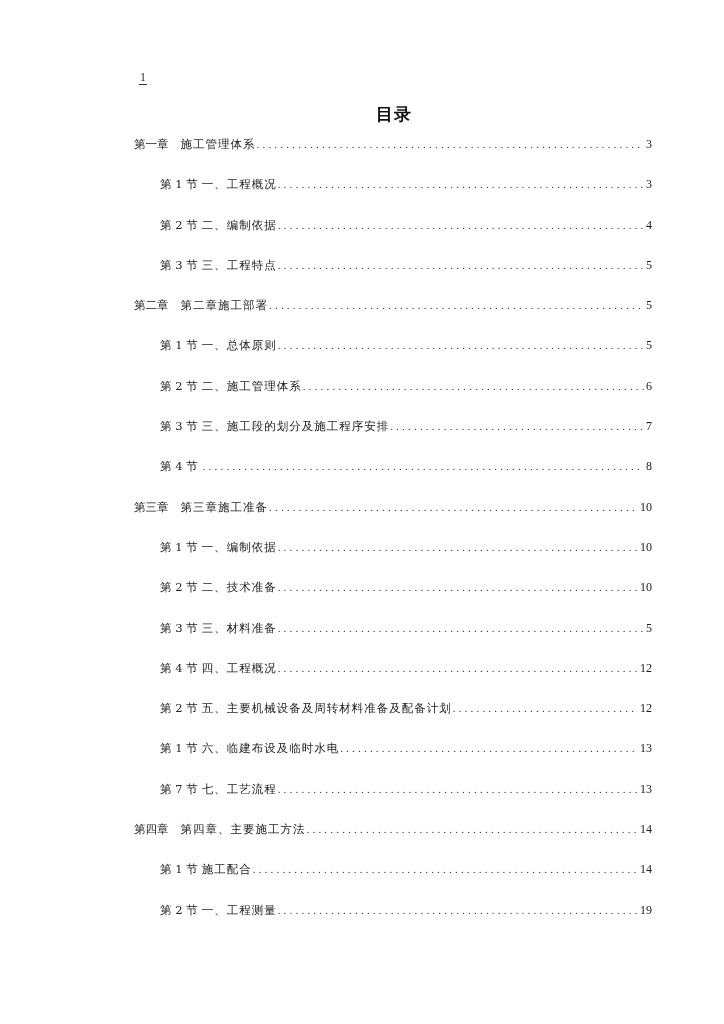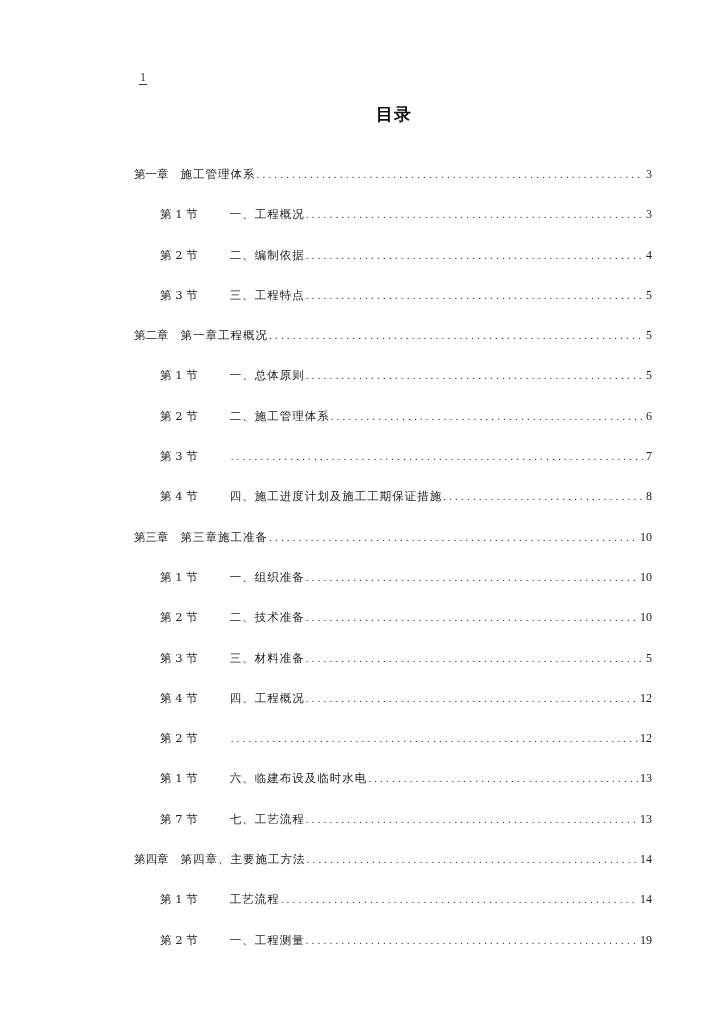--- a/index.html
+++ b/index.html
@@ -34,38 +34,38 @@
       text-align: center;
       font-size: 17px;
       font-weight: bold;
       font-family: "DejaVu Sans", sans-serif;
       color: #111;
       letter-spacing: 1px;
     }
     .toc {
       position: absolute;
       left: 134px;
-      top: 164px;
+      top: 134px;
       width: 518px;
     }
     .toc-row {
       display: flex;
       align-items: baseline;
       height: 40.3px;
       font-size: 11.5px;
       line-height: 20px;
       color: #222;
       white-space: nowrap;
     }
     .toc-row.level-2 {
       padding-left: 26px;
     }
     .toc-num {
       flex: 0 0 auto;
-      margin-right: 32px;
+      margin-right: 4px;
     }
     .toc-row.level-1 .toc-num {
       margin-right: 12px;
     }
     .toc-text {
       flex: 0 0 auto;
       letter-spacing: 1px;
     }
     .toc-leader {
       flex: 1 1 auto;
@@ -112,56 +112,56 @@
     <span class="toc-page">4</span>
   </div>
       <div class="toc-row level-2">
     <span class="toc-num">第 3 节</span>
     <span class="toc-text">三、工程特点</span>
     <span class="toc-leader"></span>
     <span class="toc-page">5</span>
   </div>
       <div class="toc-row level-1">
     <span class="toc-num">第二章</span>
-    <span class="toc-text">第一章工程概况</span>
+    <span class="toc-text">第二章施工部署</span>
     <span class="toc-leader"></span>
     <span class="toc-page">5</span>
   </div>
       <div class="toc-row level-2">
     <span class="toc-num">第 1 节</span>
     <span class="toc-text">一、总体原则</span>
     <span class="toc-leader"></span>
     <span class="toc-page">5</span>
   </div>
       <div class="toc-row level-2">
     <span class="toc-num">第 2 节</span>
     <span class="toc-text">二、施工管理体系</span>
     <span class="toc-leader"></span>
     <span class="toc-page">6</span>
   </div>
       <div class="toc-row level-2">
     <span class="toc-num">第 3 节</span>
+    <span class="toc-text">三、施工段的划分及施工程序安排</span>
     <span class="toc-leader"></span>
     <span class="toc-page">7</span>
   </div>
       <div class="toc-row level-2">
     <span class="toc-num">第 4 节</span>
-    <span class="toc-text">四、施工进度计划及施工工期保证措施</span>
     <span class="toc-leader"></span>
     <span class="toc-page">8</span>
   </div>
       <div class="toc-row level-1">
     <span class="toc-num">第三章</span>
     <span class="toc-text">第三章施工准备</span>
     <span class="toc-leader"></span>
     <span class="toc-page">10</span>
   </div>
       <div class="toc-row level-2">
     <span class="toc-num">第 1 节</span>
-    <span class="toc-text">一、组织准备</span>
+    <span class="toc-text">一、编制依据</span>
     <span class="toc-leader"></span>
     <span class="toc-page">10</span>
   </div>
       <div class="toc-row level-2">
     <span class="toc-num">第 2 节</span>
     <span class="toc-text">二、技术准备</span>
     <span class="toc-leader"></span>
     <span class="toc-page">10</span>
   </div>
       <div class="toc-row level-2">
@@ -171,20 +171,21 @@
     <span class="toc-page">5</span>
   </div>
       <div class="toc-row level-2">
     <span class="toc-num">第 4 节</span>
     <span class="toc-text">四、工程概况</span>
     <span class="toc-leader"></span>
     <span class="toc-page">12</span>
   </div>
       <div class="toc-row level-2">
     <span class="toc-num">第 2 节</span>
+    <span class="toc-text">五、主要机械设备及周转材料准备及配备计划</span>
     <span class="toc-leader"></span>
     <span class="toc-page">12</span>
   </div>
       <div class="toc-row level-2">
     <span class="toc-num">第 1 节</span>
     <span class="toc-text">六、临建布设及临时水电</span>
     <span class="toc-leader"></span>
     <span class="toc-page">13</span>
   </div>
       <div class="toc-row level-2">
@@ -194,21 +195,21 @@
     <span class="toc-page">13</span>
   </div>
       <div class="toc-row level-1">
     <span class="toc-num">第四章</span>
     <span class="toc-text">第四章、主要施工方法</span>
     <span class="toc-leader"></span>
     <span class="toc-page">14</span>
   </div>
       <div class="toc-row level-2">
     <span class="toc-num">第 1 节</span>
-    <span class="toc-text">工艺流程</span>
+    <span class="toc-text">施工配合</span>
     <span class="toc-leader"></span>
     <span class="toc-page">14</span>
   </div>
       <div class="toc-row level-2">
     <span class="toc-num">第 2 节</span>
     <span class="toc-text">一、工程测量</span>
     <span class="toc-leader"></span>
     <span class="toc-page">19</span>
   </div>
     </div>

